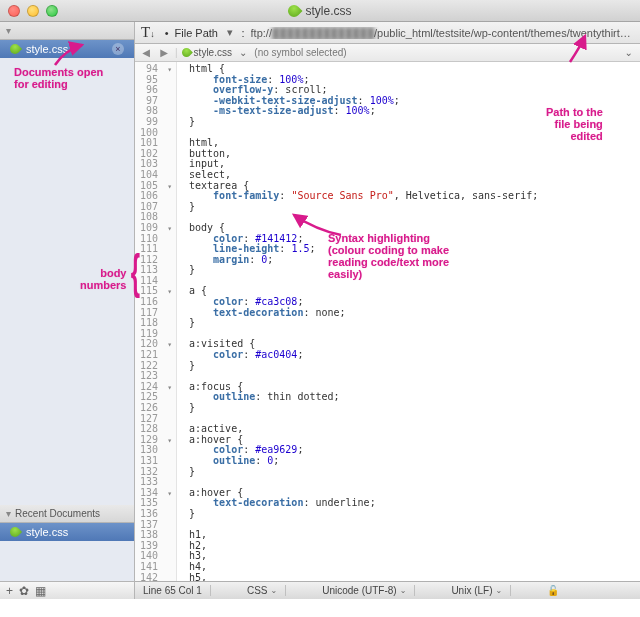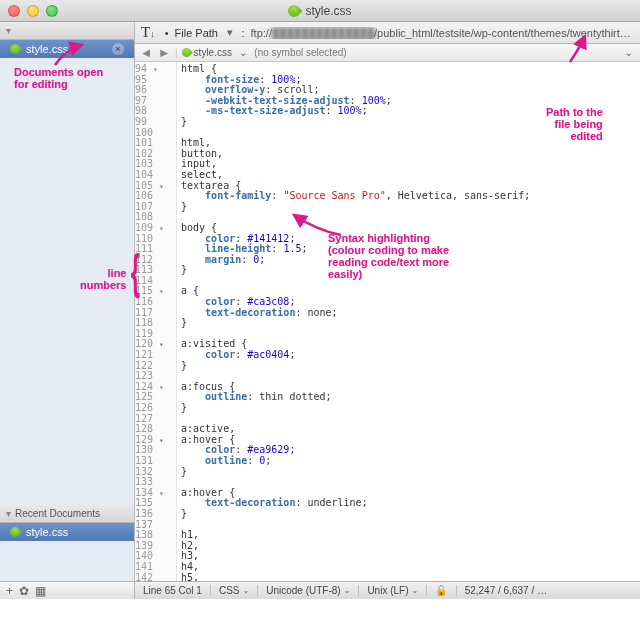--- a/index.html
+++ b/index.html
@@ -34,31 +34,31 @@
   .pathbar .path { color:#555; white-space:nowrap; overflow:hidden; text-overflow:ellipsis; flex:1;}
   .blur { color: transparent; text-shadow: 0 0 4px #888; letter-spacing:-0.5px;}
   .sel-chev { color:#666; padding:0 3px;}
   
   .symbolbar { height: 18px; background: linear-gradient(#f7f7f7,#e9e9e9); border-bottom:1px solid #c7c7c7; display:flex; align-items:center; gap:4px; padding:0 4px; font-size:10px; color:#555;}
   .symbolbar .nav-btn { width:14px; text-align:center; color:#888;}
   .symbolbar .crumb { display:flex;align-items:center;gap:3px;}
   .symbolbar .sym { flex:1; color:#777;}
   
   .editor-wrap { flex:1; display:flex; overflow:hidden; background:#fff;}
-  .gutter { width:42px; background:#fafafa; border-right:1px solid #e4e4e4; text-align:left; color:#999; font-family: Menlo, Monaco, monospace; font-size:10px; line-height:10.6px; padding:2px 4px 0 0;}
+  .gutter { width:42px; background:#fafafa; border-right:1px solid #e4e4e4; text-align:right; color:#999; font-family: Menlo, Monaco, monospace; font-size:10px; line-height:10.6px; padding:2px 4px 0 0;}
   .gutter .ln { height:10.6px; white-space:nowrap;}
   .fold { color:#888; display:inline-block; width:8px; font-size:8px;}
   .code { flex:1; font-family: Menlo, Monaco, monospace; font-size:10px; line-height:10.6px; padding:2px 0 0 4px; white-space:pre; overflow:hidden; color:#333;}
-  .code .row { height:10.6px; }
+  .code .row { height:10.6px;margin-left:8px; }
   .prop { color:#3a6ea5;font-weight:bold; }
   .str { color:#c41a16; }
   .num { color:#1c00cf; }
   .val { color:#333; }
   
-  .statusbar { height: 18px; background: linear-gradient(#f1f1f1,#d9d9d9); border-top:1px solid #b0b0b0; display:flex; align-items:center; font-size:10px; color:#444;}
+  .statusbar { height: 18px; background: linear-gradient(#f1f1f1,#d9d9d9); border-top:1px solid #b0b0b0; display:flex; align-items:center; font-size:10px; color:#444;gap:28px;}
   .statusbar .cell { padding:0 8px; border-right:1px solid #c0c0c0; display:flex;align-items:center; gap:3px;}
   .statusbar .cell:last-child{border-right:none;}
   .statusbar .sel-arrow{font-size:8px;color:#666;}
   .lock{font-size:10px;}
 
   .annotation { position:absolute; color:#d81b8c; font-weight:bold; font-size:11px; pointer-events:none; text-shadow: 0 0 1px rgba(216,27,140,.3);}
   .arrow { position:absolute; pointer-events:none; }
   .brace { position:absolute; color:#d81b8c; font-size:48px; font-weight:bold; line-height:40px; pointer-events:none; transform:scaleX(0.5);}
 </style>
 </head>
@@ -194,28 +194,27 @@
           <span>Unicode (UTF-8)</span>
           <span class="sel-arrow">⌄</span>
         </div>
       <div class="cell">
           <span>Unix (LF)</span>
           <span class="sel-arrow">⌄</span>
         </div>
       <div class="cell">
           <span class="lock">🔓</span>
         </div>
-      <div class="cell" style="border:none;"><span>52,247 / 6,637 / </span>…</div>
     </div>
   </div>
 </div>
 
 <div class="annotation" style="left:14px; top:66px; white-space:pre-line;">Documents open
 for editing</div>
-<div class="annotation" style="left:80px; top:267px; white-space:pre-line; text-align:right;">line
+<div class="annotation" style="left:80px; top:267px; white-space:pre-line; text-align:right;">body
 numbers</div>
 <div class="brace" style="left:126px; top:252px;">{</div>
 <div class="annotation" style="left:328px; top:232px; white-space:pre-line;">Syntax highlighting
 (colour coding to make
 reading code/text more
 easily)</div>
 <div class="annotation" style="left:546px; top:62px; white-space:pre-line; text-align:right;margin-top:44px;">Path to the
 file being
 edited</div>
 

